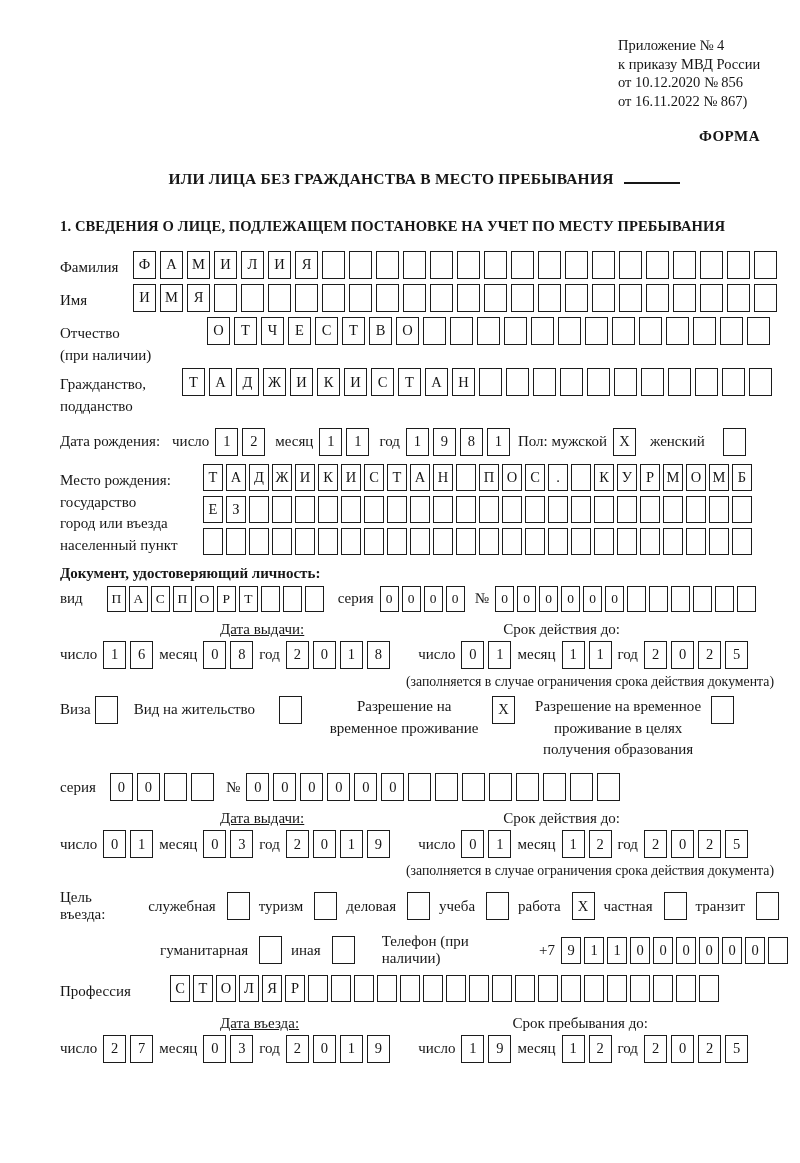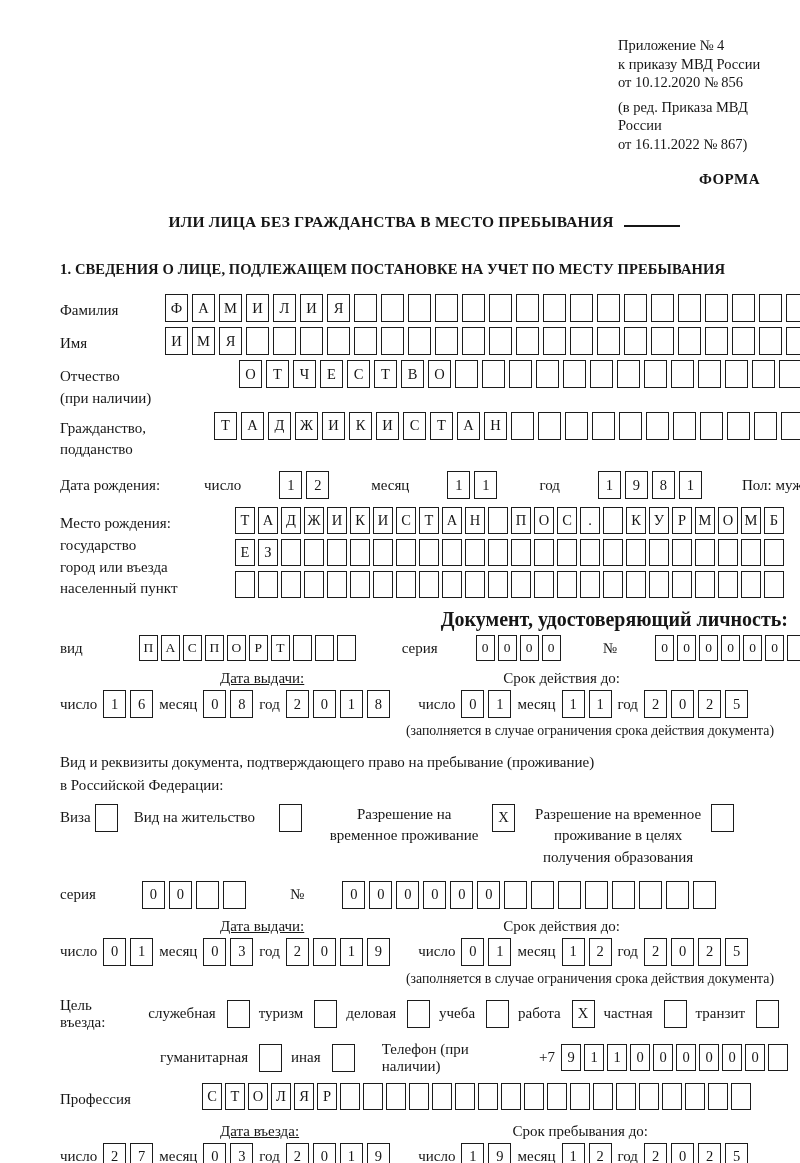--- a/index.html
+++ b/index.html
@@ -14,38 +14,38 @@
 
   .hdr { margin-left: 558px; line-height: 1.28; font-size: 14.5px; }
   .hdr .gap { margin-top: 6px; }
   .forma { text-align: right; padding-right: 28px; font-weight: bold; margin-top: 18px; letter-spacing: .5px; }
 
   .title { text-align: center; font-weight: bold; font-size: 15.5px; line-height: 1.6; margin-top: 22px; letter-spacing: .2px; }
   .uline { display: inline-block; width: 56px; border-bottom: 2px solid #161616; margin-left: 10px; vertical-align: baseline; }
 
   .sec1 { font-weight: bold; font-size: 14.6px; margin-top: 26px; letter-spacing: .1px; }
 
-  .frow { display: flex; align-items: flex-start; margin-top: 5px; gap: 32px; }
+  .frow { display: flex; align-items: flex-start; margin-top: 5px; }
   .flabel { flex: none; padding-top: 6px; line-height: 1.45; white-space: nowrap; }
 
   .cells { display: inline-flex; gap: 4px; flex: none; }
   .cell {
     width: 23px; height: 28px; flex: none;
     border: 1.7px solid #1c1c1c;
     display: inline-flex; align-items: center; justify-content: center;
     font-size: 14.5px;
   }
   .cells.sm { gap: 3px; } .cells.sm .cell { width: 20px; height: 27px; }
   .cells.xs { gap: 3px; } .cells.xs .cell { width: 19px; height: 26px; font-size: 13.5px; }
   .colcells { display: flex; flex-direction: column; gap: 5px; }
 
   .inline { display: flex; align-items: center; }
   .inline .lab { padding: 0 6px 0 0; white-space: nowrap; }
 
-  .doc-heading { text-align: right; font-weight: bold; margin-top: 8px; font-size: 20px; }
+  .doc-heading { text-align: left; font-weight: bold; margin-top: 8px; font-size: 15px; }
 
   .dheads { display: flex; margin-top: 9px; font-size: 15px; }
   .dheads .h1 { margin-left: 160px; text-decoration: underline; }
   .dheads .h2 { margin-left: auto; margin-right: 168px; text-align: right; }
   .daterow { display: flex; align-items: center; margin-top: 3px; }
   .dategroup { display: flex; align-items: center; }
   .dategroup .dlab { padding: 0 6px; white-space: nowrap; }
   .dategroup .dlab:first-child { padding-left: 0; }
   .daterow .right { margin-left: auto; margin-right: 40px; }
   .note { text-align: right; padding-right: 14px; font-size: 13.8px; margin-top: 5px; }
@@ -63,21 +63,20 @@
 </style>
 </head>
 <body>
 
 <div class="page">
 
   <div class="hdr">
     <div>Приложение № 4</div>
     <div>к приказу МВД России</div>
     <div>от 10.12.2020 № 856</div>
-    <div class="gap">(в ред. Приказа МВД России</div>
     <div>от 16.11.2022 № 867)</div>
   </div>
 
   <div class="forma">ФОРМА</div>
 
   <div class="title">
     <div><span>ИЛИ ЛИЦА БЕЗ ГРАЖДАНСТВА В МЕСТО ПРЕБЫВАНИЯ</span><span class="uline"></span></div>
   </div>
 
   <div class="sec1">1. СВЕДЕНИЯ О ЛИЦЕ, ПОДЛЕЖАЩЕМ ПОСТАНОВКЕ НА УЧЕТ ПО МЕСТУ ПРЕБЫВАНИЯ</div>
@@ -400,24 +399,20 @@
         <span class="cells">
           <span class="cell">2</span>
           <span class="cell">0</span>
           <span class="cell">2</span>
           <span class="cell">5</span>
         </span>
       </span>
   </div>
   <div class="note">(заполняется в случае ограничения срока действия документа)</div>
 
-  <div class="intro">
-    <div>Вид и реквизиты документа, подтверждающего право на пребывание (проживание)</div>
-    <div>в Российской Федерации:</div>
-  </div>
 
   <div class="resopts">
     <span class="resopt">
       <span class="olabel">Виза</span>
       <span class="cells" style="margin-left:4px">
           <span class="cell"></span>
         </span>
     </span>
     <span class="resopt" style="margin-left:16px">
       <span class="olabel">Вид на жительство</span>

